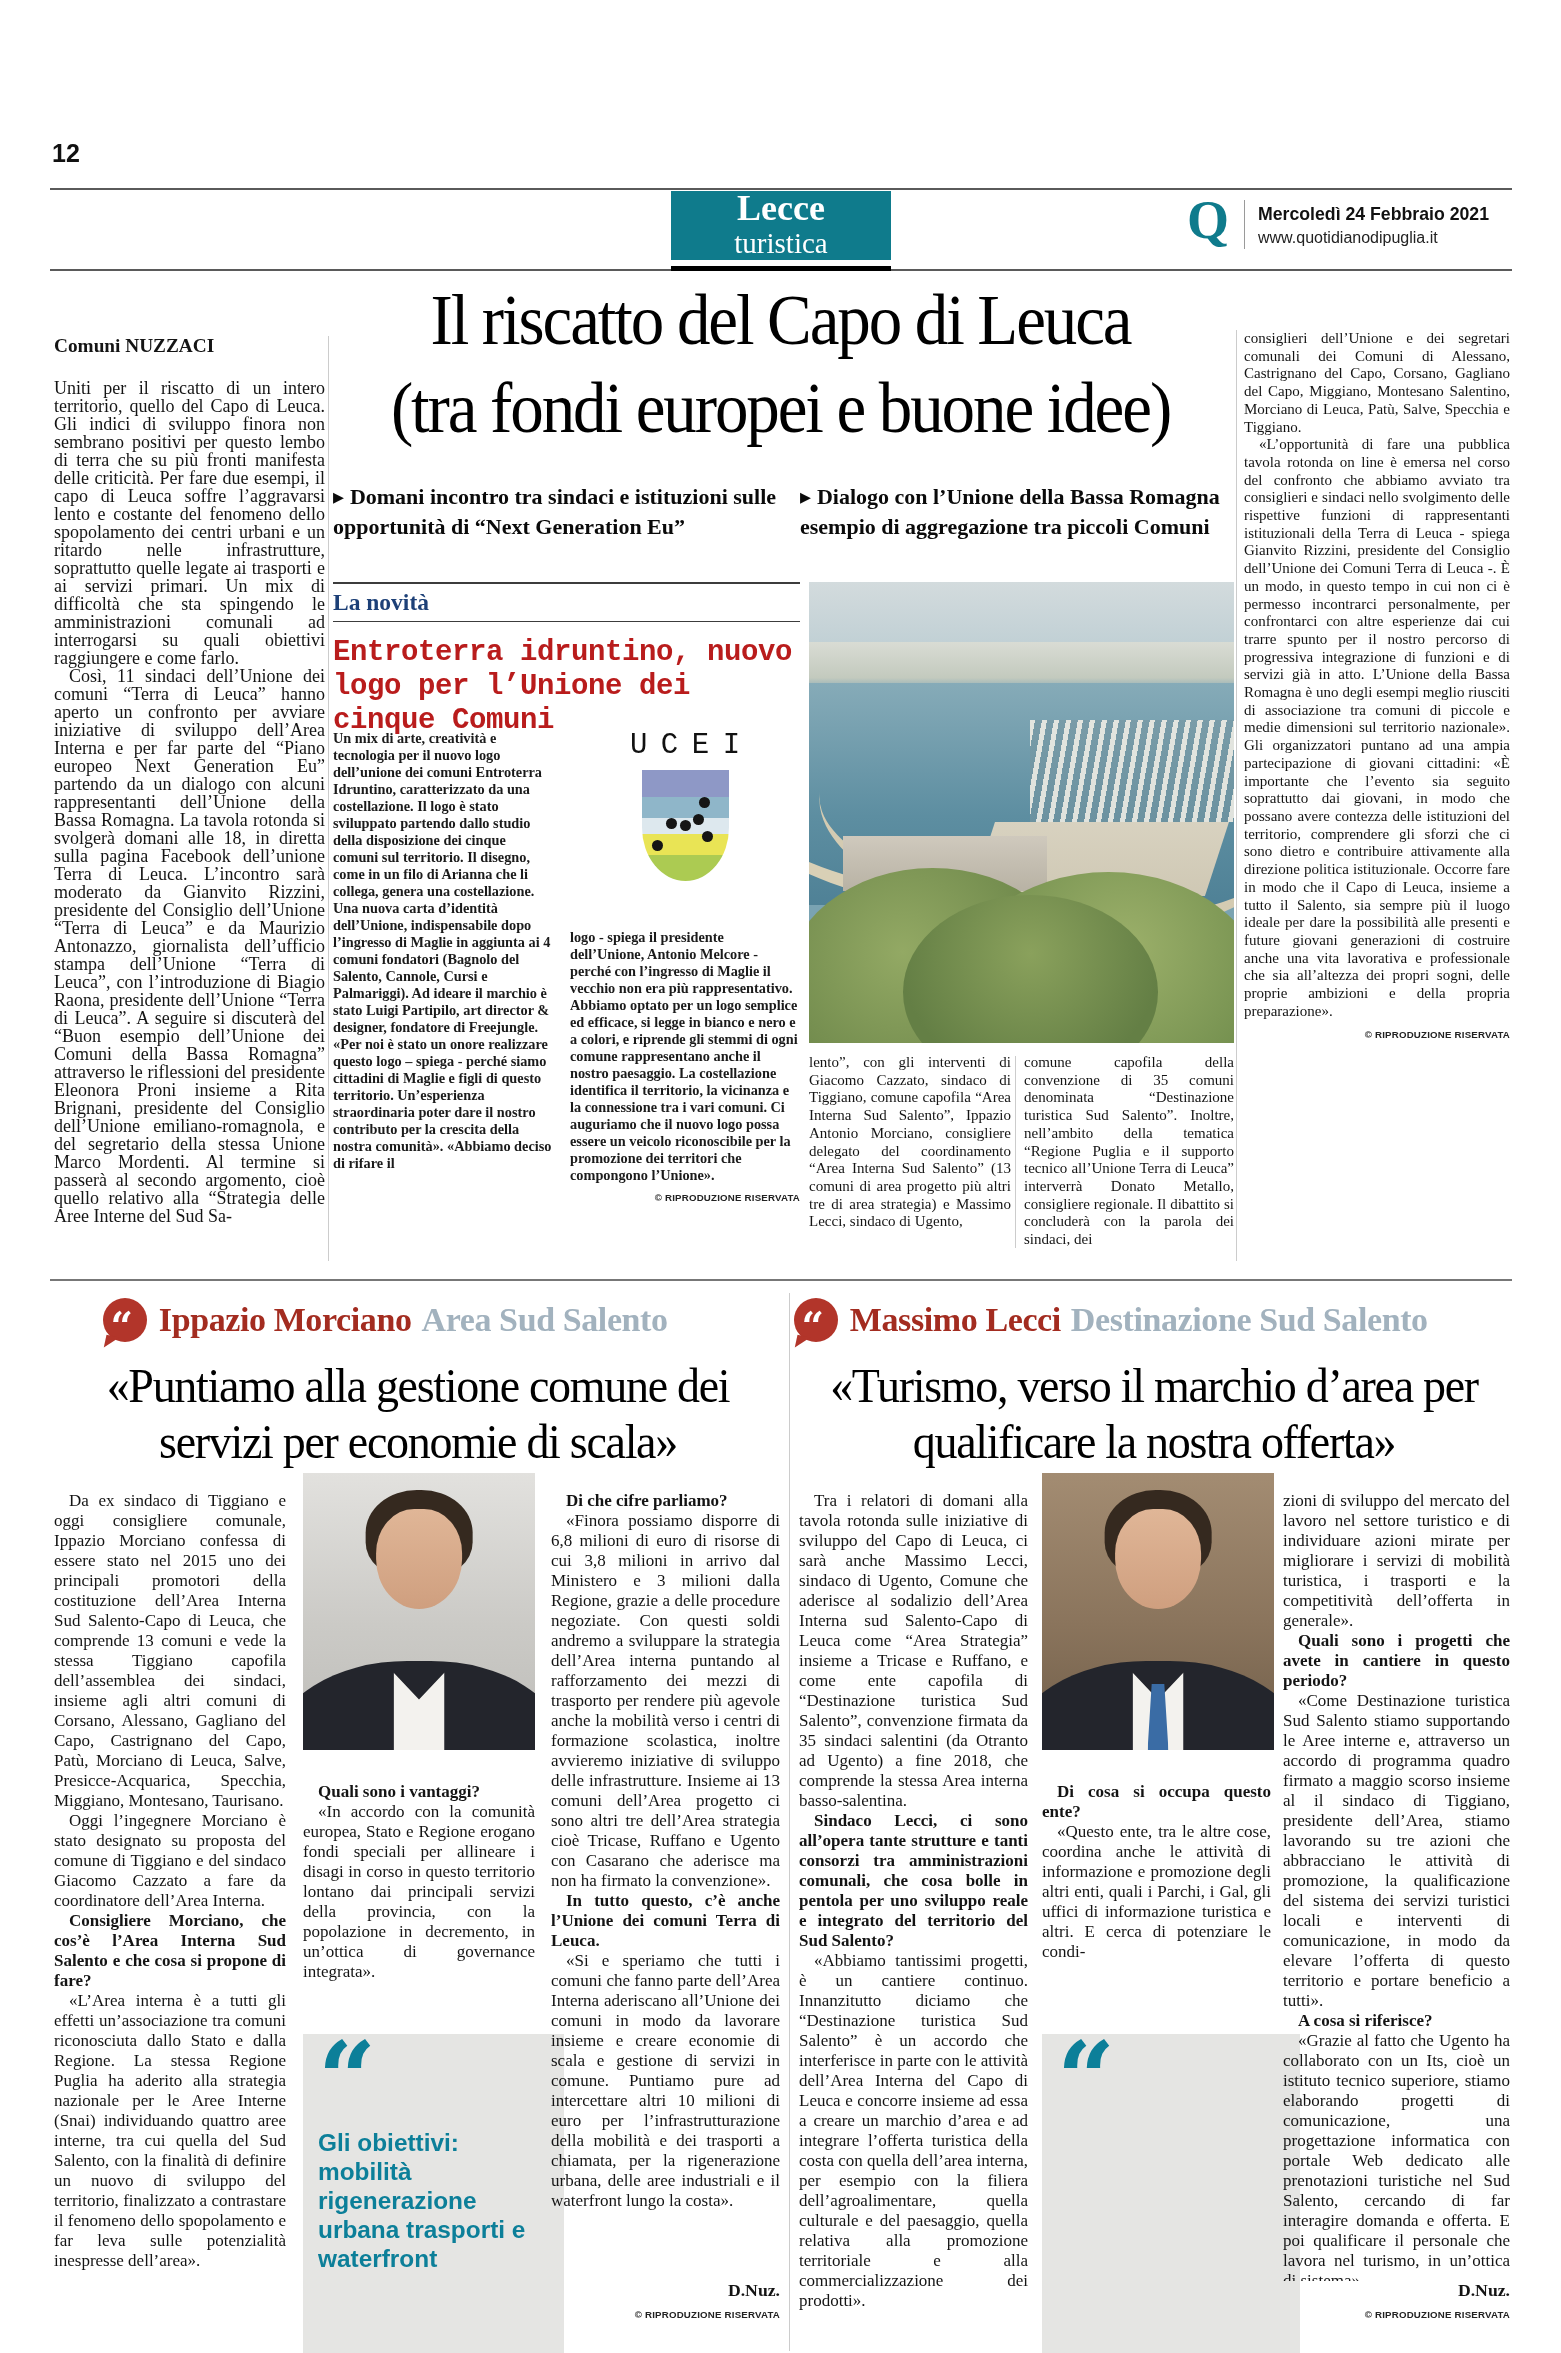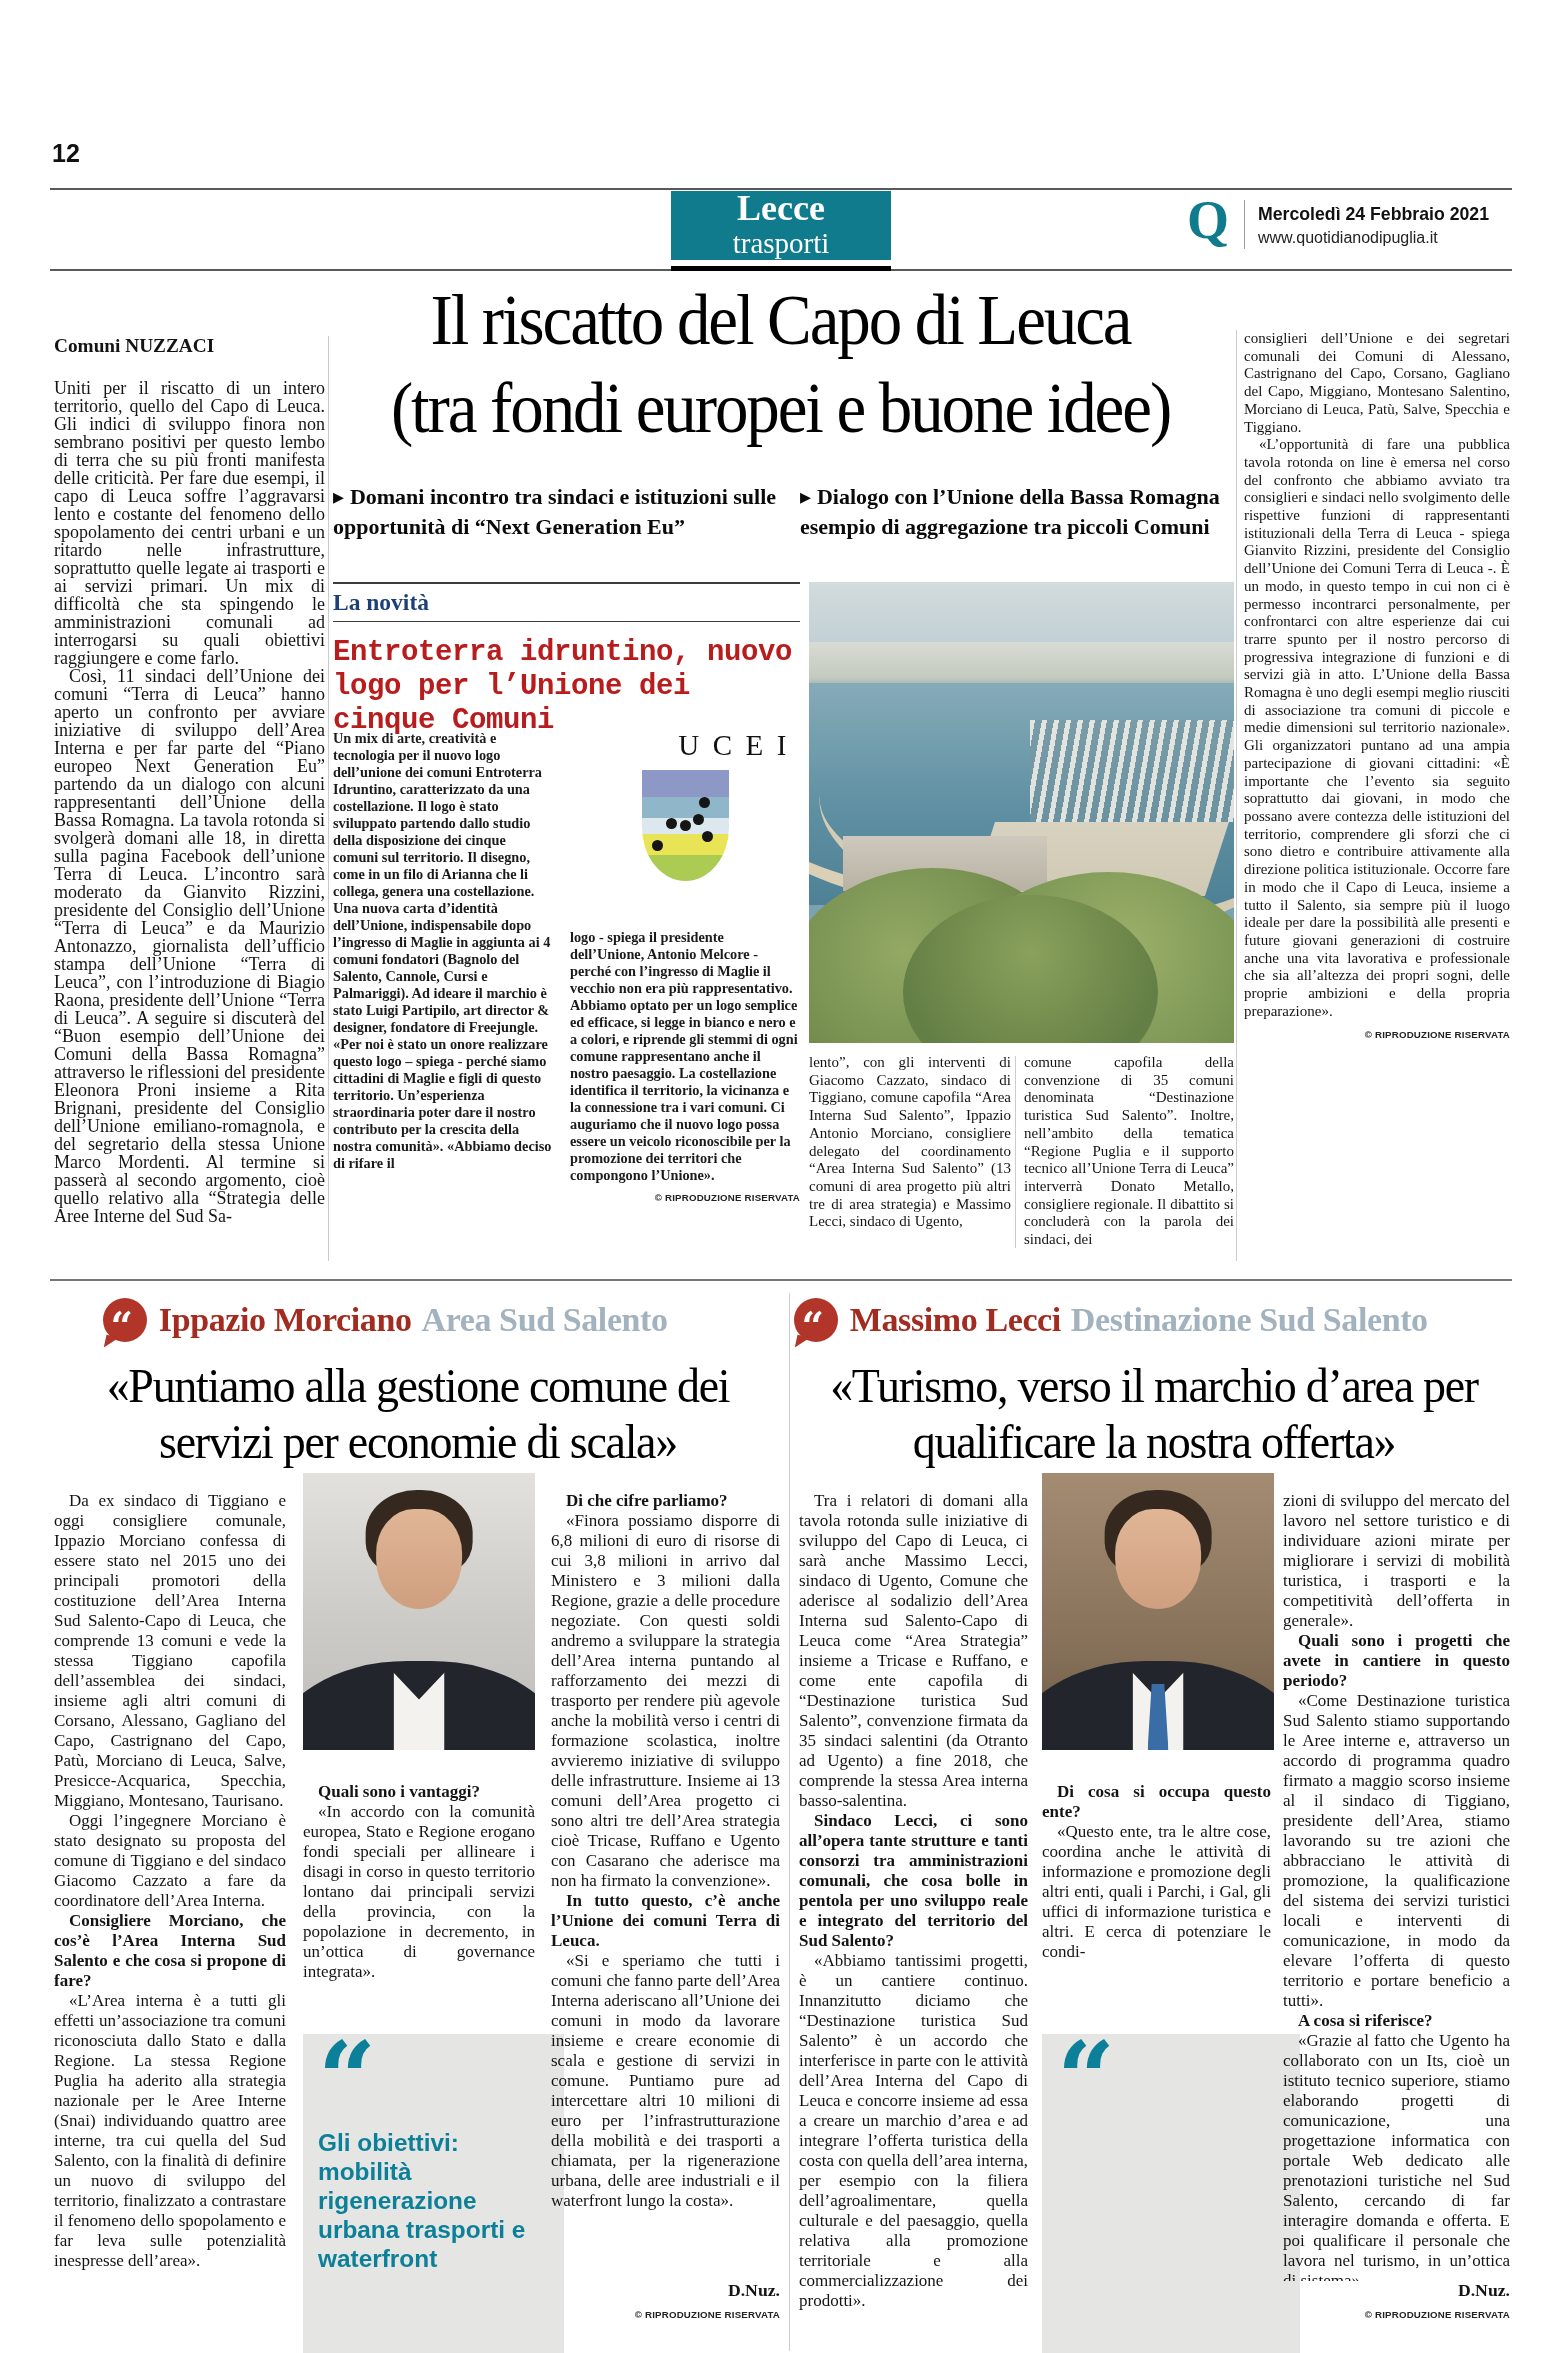--- a/index.html
+++ b/index.html
@@ -55,22 +55,22 @@
   
   #novita{left:333px;top:582px;width:467px;height:684px;overflow:hidden;}
   .nv-rule{height:1.7px;background:#3c3c3c;}
   .nv-label{font-weight:bold;font-size:23.5px;color:#1D4077;line-height:37px;}
   .nv-title{font-weight:bold;font-size:29px;line-height:34px;color:#b91c1c;
             letter-spacing:-0.4px;margin-top:14px;font-family:Liberation Mono, monospace;}
   #nv-col1{position:absolute;left:0;top:148px;width:220px;}
   #nv-col2{position:absolute;left:237px;top:143px;width:230px;}
   .nov-txt{font-weight:bold;font-size:14.3px;line-height:17px;color:#1b1b1b;text-align:left;}
   #ucei{width:230px;height:192px;background:#fff;text-align:center;}
-  #ucei .ucei-word{font-family:Liberation Serif, serif;font-size:29px;color:#111;
-                   letter-spacing:13.5px;padding-left:13.5px;line-height:37px;margin-top:1.7px;text-align:right;}
+  #ucei .ucei-word{font-family:Liberation Mono, monospace;font-size:29px;color:#111;
+                   letter-spacing:13.5px;padding-left:13.5px;line-height:37px;margin-top:1.7px;}
   #shield{position:relative;width:87px;height:111px;margin:6.7px auto 0 auto;
           border-radius:0 0 44px 44px / 0 0 54px 54px;overflow:hidden;
           background:linear-gradient(180deg,#8e98c6 0%,#8e98c6 24%,#8fb6c9 24%,#8fb6c9 43%,
                      #dde8ee 43%,#dde8ee 58%,#e9e455 58%,#e9e455 77%,#accb52 77%,#accb52 100%);}
   .dot{position:absolute;width:11px;height:11px;border-radius:50%;background:#151515;}
   .d1{left:66%;top:24%;} .d2{left:28%;top:43%;} .d3{left:44%;top:45%;}
   .d4{left:59%;top:39%;} .d5{left:70%;top:55%;} .d6{left:12%;top:63%;}
   #nv-caption{margin-top:10px;}
 
   
@@ -159,21 +159,21 @@
   .qtext{font-family:"Liberation Sans",sans-serif;font-weight:bold;font-size:24.4px;
          line-height:29px;color:#0C7F99;margin-top:18.5px;}
 </style>
 </head>
 <body>
 
 <div class="abs" id="pageno">12</div>
 <div class="abs" id="rule-top"></div>
 <div class="abs" id="mh-box">
   <div class="mh-section">Lecce</div>
-  <div class="mh-sub">trasporti</div>
+  <div class="mh-sub">turistica</div>
 </div>
 <div class="abs" id="mh-logo">Q</div>
 <div class="abs" id="mh-div"></div>
 <div class="abs" id="mh-date">Mercoledì 24 Febbraio 2021</div>
 <div class="abs" id="mh-url">www.quotidianodipuglia.it</div>
 <div class="abs" id="rule-top2"></div>
 <div class="abs" id="mh-underbar"></div>
 
 <div class="abs" id="headline">
   <div>Il riscatto del Capo di Leuca</div>

